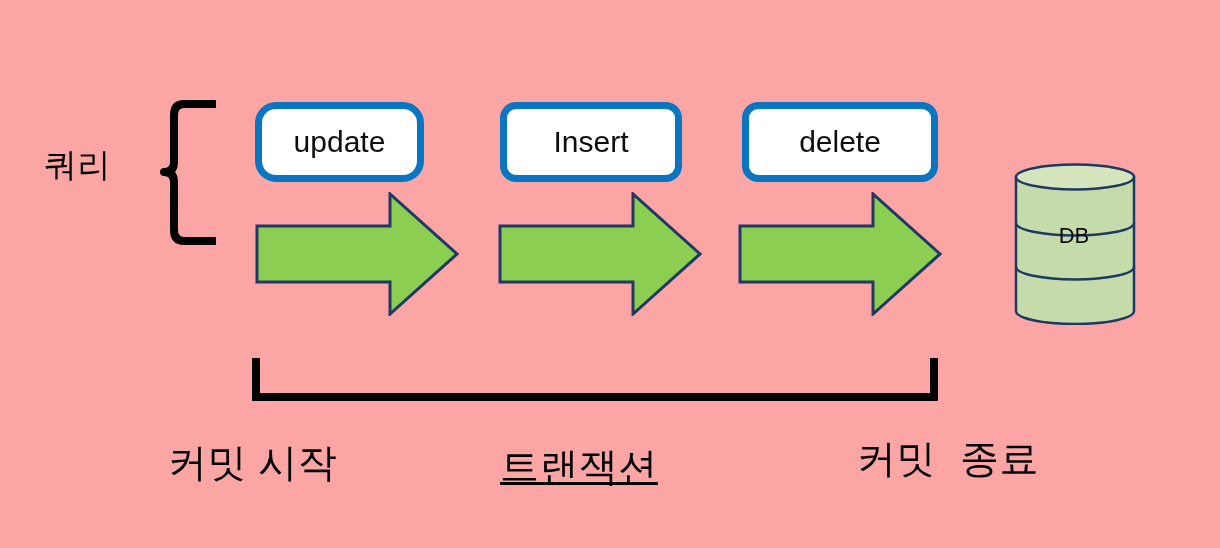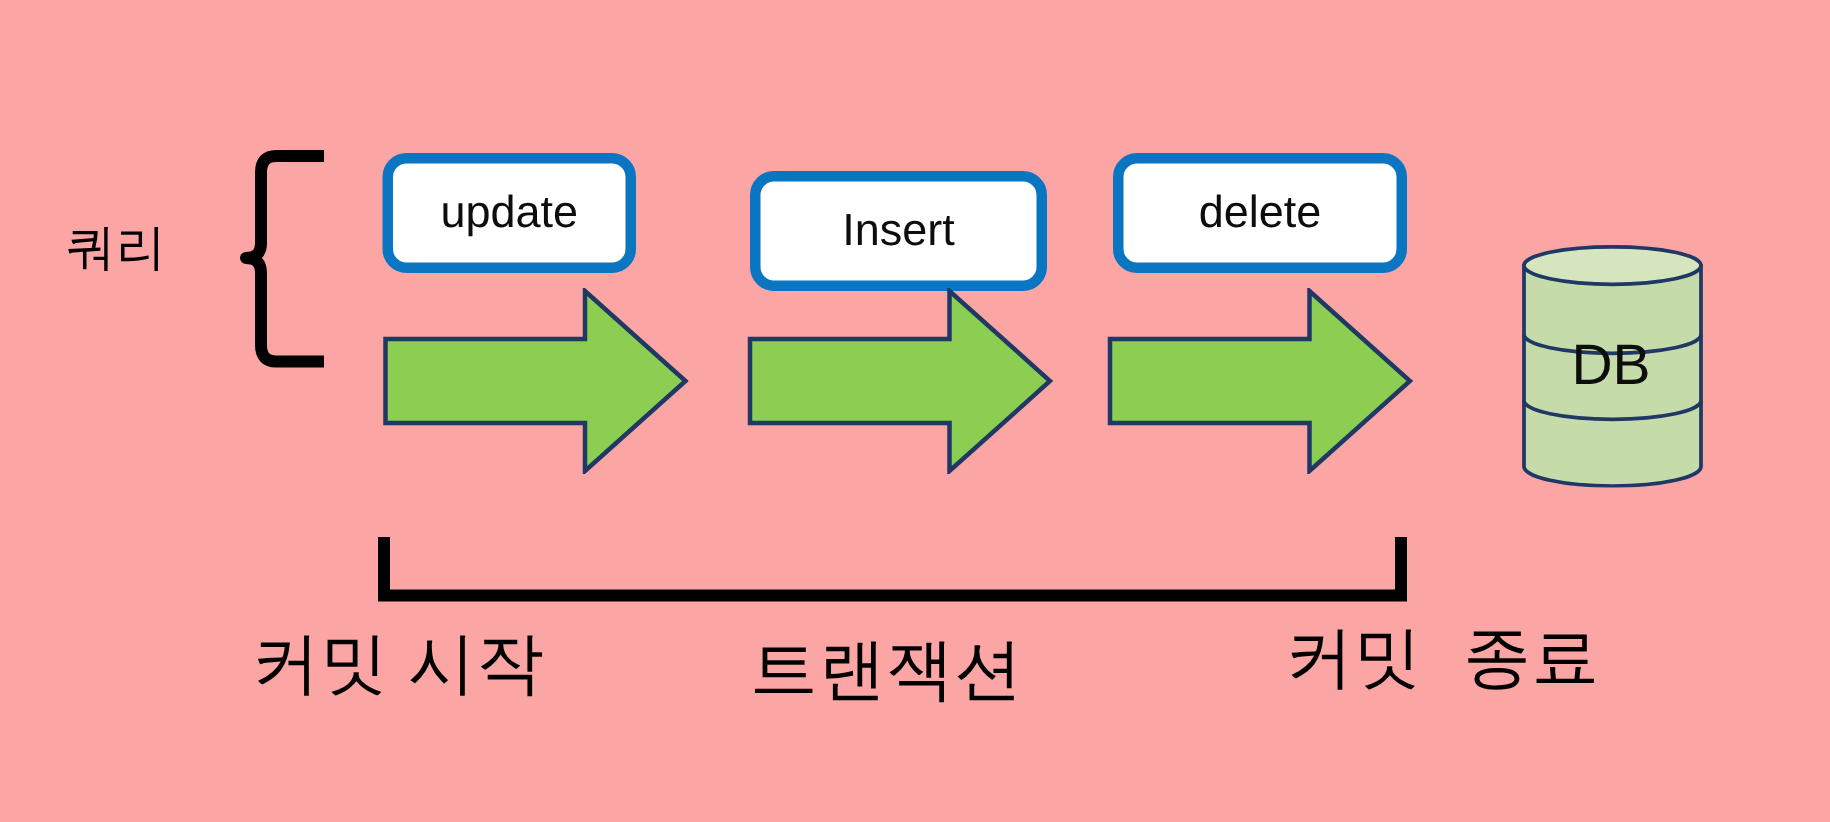--- a/index.html
+++ b/index.html
@@ -60,58 +60,59 @@
   
   .arrow { display: block; }
 
   
   .db-cylinder { left: 1013px; top: 163px; }
   .db-label {
     left: 1013px;
     top: 225px;
     width: 122px;
     text-align: center;
-    font-size: 38px;
+    font-size: 22px;
     color: #0d0d0d;
     line-height: 1;
   }
 
   
   .bottom-bracket { left: 248px; top: 352px; }
 
   
   .caption {
-    font-size: 45px;
+    font-size: 39px;
     color: #000000;
     line-height: 1;
     white-space: nowrap;
     letter-spacing: 0.5px;
+    margin-top: 24px;
   }
   .cap-start  { left: 168px; top: 419px; }
-  .cap-middle { left: 500px; top: 423px; }
+  .cap-middle { left: 500px; top: 423px; text-decoration: underline; }
   .cap-end    { left: 857px; top: 419px; font-family: Liberation Mono, monospace; }
 </style>
 </head>
 <body>
 
 <div id="canvas">
 
   <div class="abs query-label">쿼리</div>
 
   <div class="abs brace-left">
     <svg width="60" height="155" viewBox="0 0 60 155" xmlns="http://www.w3.org/2000/svg">
       <path d="M 52 9 L 24 9 Q 14 9 14 20 L 14 67 Q 14 77 4 77 Q 14 77 14 87 L 14 135 Q 14 146 24 146 L 52 146" fill="none" stroke="#000000" stroke-width="8" stroke-linecap="square" stroke-linejoin="round"></path>
     </svg>
   </div>
 
-  <div class="abs op-box" style="left:255px; top:102px; width:169px;">
+  <div class="abs op-box" style="left:255px; top:102px; width:169px;border-radius:21px;">
     <span class="op-box-label">update</span>
   </div>
 
-  <div class="abs op-box" style="left:500px; top:102px; width:198px;margin-top:12px;">
+  <div class="abs op-box" style="left:500px; top:102px; width:182px;">
     <span class="op-box-label">Insert</span>
   </div>
 
   <div class="abs op-box" style="left:742px; top:102px; width:196px;">
     <span class="op-box-label">delete</span>
   </div>
 
   <div class="abs" style="left:255px; top:192px;">
     <svg class="arrow" width="204" height="124" viewBox="0 0 204 124" xmlns="http://www.w3.org/2000/svg">
       <polygon points="2,34 135,34 135,2 202,62 135,122 135,90 2,90" fill="#8CCE52" stroke="#1F3864" stroke-width="3" stroke-linejoin="miter"></polygon>

